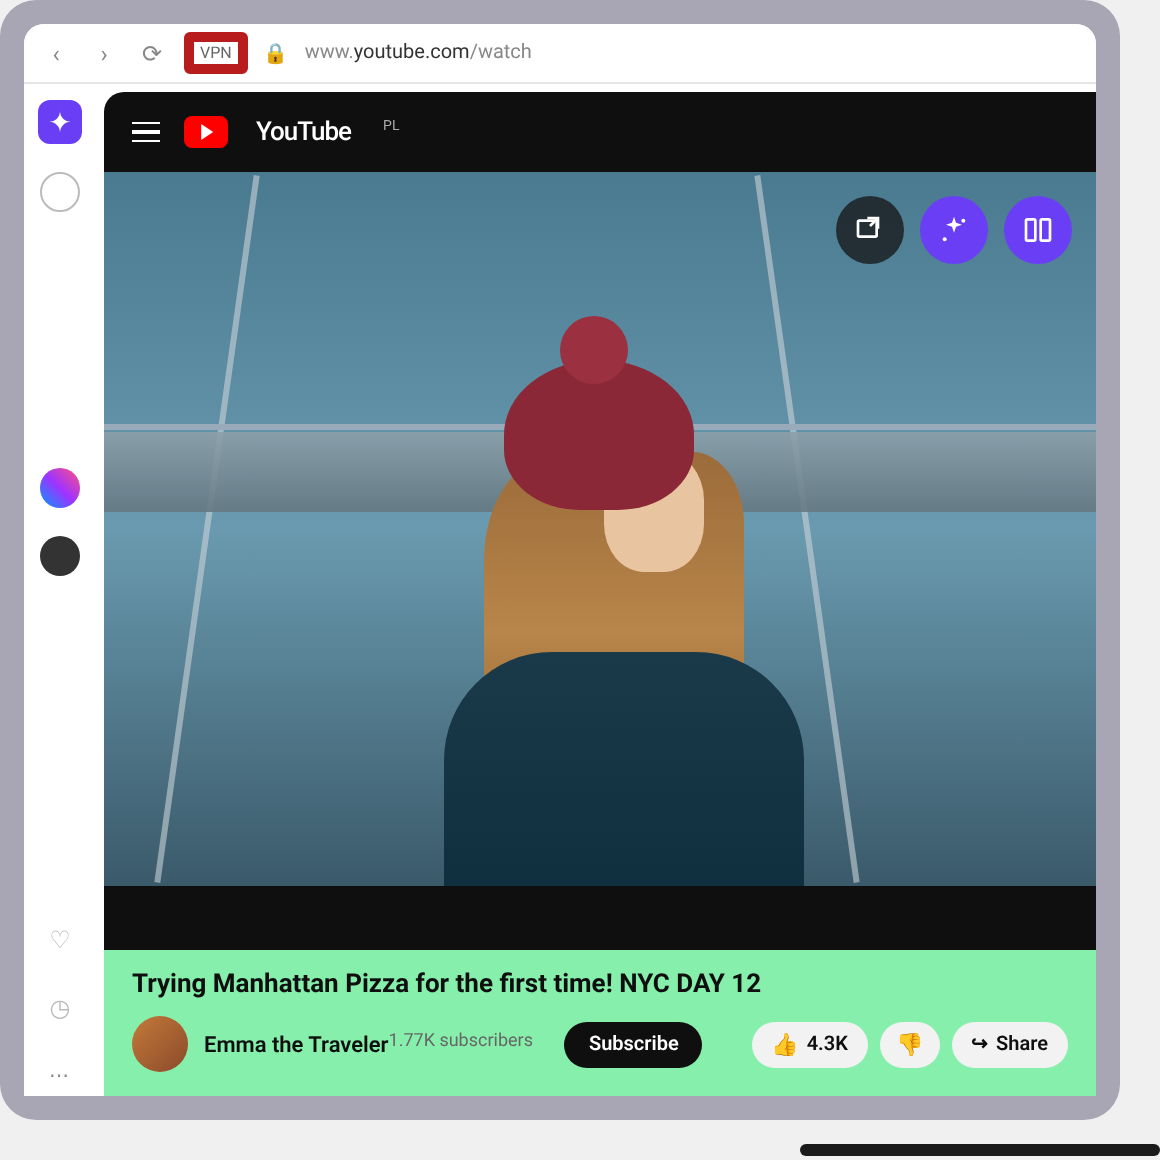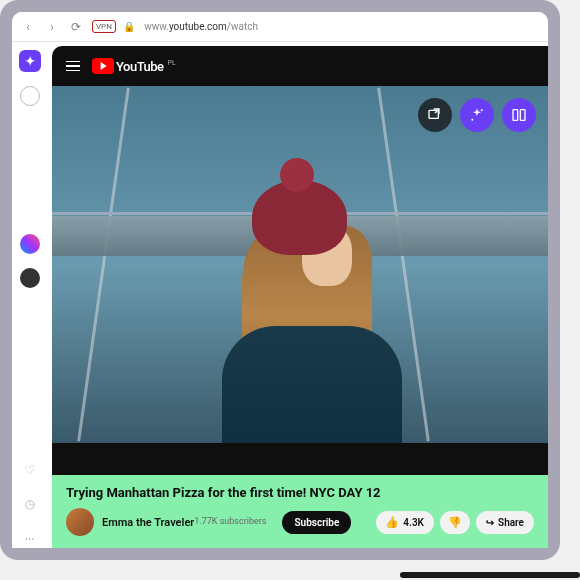--- a/index.html
+++ b/index.html
@@ -15,38 +15,38 @@
 .tab { display: flex; align-items: center; padding: 4px 8px; border-radius: 6px 6px 0 0; font-size: 10px; gap: 4px; max-width: 140px; }
 .tab.active { background: #f3f3f3; }
 .tab-favicon { width: 10px; height: 10px; }
 .yt-favicon { background: linear-gradient(to bottom, #ff0000 50%, #ff0000 50%); border-radius: 2px; }
 .tiktok-favicon { background: #000; border-radius: 2px; }
 .tab-title { white-space: nowrap; overflow: hidden; text-overflow: ellipsis; color: #333; }
 .new-tab { width: 18px; height: 18px; display: flex; align-items: center; justify-content: center; color: #666; font-size: 14px; }
 
 .addr-bar { display: flex; align-items: center; background: #fff; height: 30px; padding: 0 8px; gap: 8px; border-bottom: 1px solid #e5e5e5; }
 .nav-btn { width: 16px; height: 16px; display: flex; align-items: center; justify-content: center; color: #888; font-size: 12px; }
-.vpn-badge { font-size: 8px; border: 1px solid #b91c1c; border-radius: 3px; padding: 1px 3px; color: #666; }
+.vpn-badge { font-size: 8px; border: 5px solid #b91c1c; border-radius: 3px; padding: 1px 3px; color: #666; }
 .lock { color: #888; font-size: 10px; }
 .url { font-size: 10px; color: #888; }
 .url .domain { color: #333; }
 
 .content-row { display: flex; flex: 1; overflow: hidden; }
 .sidebar { width: 36px; background: #fff; display: flex; flex-direction: column; align-items: center; padding-top: 8px; gap: 14px; }
 .sidebar-item { width: 20px; height: 20px; border-radius: 50%; display: flex; align-items: center; justify-content: center; font-size: 12px; }
 .ai-btn { background: #6a3ef5; color: #fff; border-radius: 6px; width: 22px; height: 22px; font-size: 14px; }
 .circle-icon { border: 1.5px solid #bbb; }
 .messenger { background: linear-gradient(45deg, #0099ff, #a033ff, #ff5280); }
 .dots { color: #888; letter-spacing: 1px; font-size: 10px; }
 
 .youtube-app { flex: 1; background: #0f0f0f; display: flex; flex-direction: column; border-radius: 10px 0 0 0; margin: 4px 0 0 4px; overflow: hidden; }
 .yt-header { display: flex; align-items: center; height: 40px; padding: 0 14px; gap: 12px; }
 .hamburger { display: flex; flex-direction: column; gap: 3px; }
 .hamburger span { width: 14px; height: 1.5px; background: #fff; }
-.yt-logo { display: flex; align-items: center; gap: 2px; }
+.yt-logo { display: flex; align-items: center; gap: 14px; }
 .yt-logo-icon { width: 22px; height: 16px; background: #ff0000; border-radius: 4px; position: relative; }
 .yt-logo-icon::after { content: ''; position: absolute; top: 50%; left: 50%; transform: translate(-40%, -50%); border-left: 6px solid #fff; border-top: 4px solid transparent; border-bottom: 4px solid transparent; }
 .yt-logo-text { color: #fff; font-size: 13px; font-weight: 500; letter-spacing: -0.5px; }
 .yt-logo-sup { color: #aaa; font-size: 7px; margin-left: 2px; margin-top: -6px; }
 .yt-search { margin-left: auto; margin-right: 40px; background: #222; border-radius: 16px; padding: 6px 14px; font-size: 11px; color: #888; min-width: 140px; }
 
 .video-area { flex: 1; position: relative; background: linear-gradient(180deg, #4a7a8f 0%, #5a8a9f 25%, #6a9aaf 50%, #3a5a6a 100%); overflow: hidden; }
 .bridge { position: absolute; top: 130px; left: 0; right: 0; height: 40px; background: linear-gradient(180deg, rgba(140,160,170,0.9), rgba(100,120,130,0.9)); }
 .bridge::before { content: ''; position: absolute; top: -4px; left: 0; right: 0; height: 3px; background: #9ab; }
 .person { position: absolute; top: 80px; left: 150px; width: 200px; height: 320px; }

